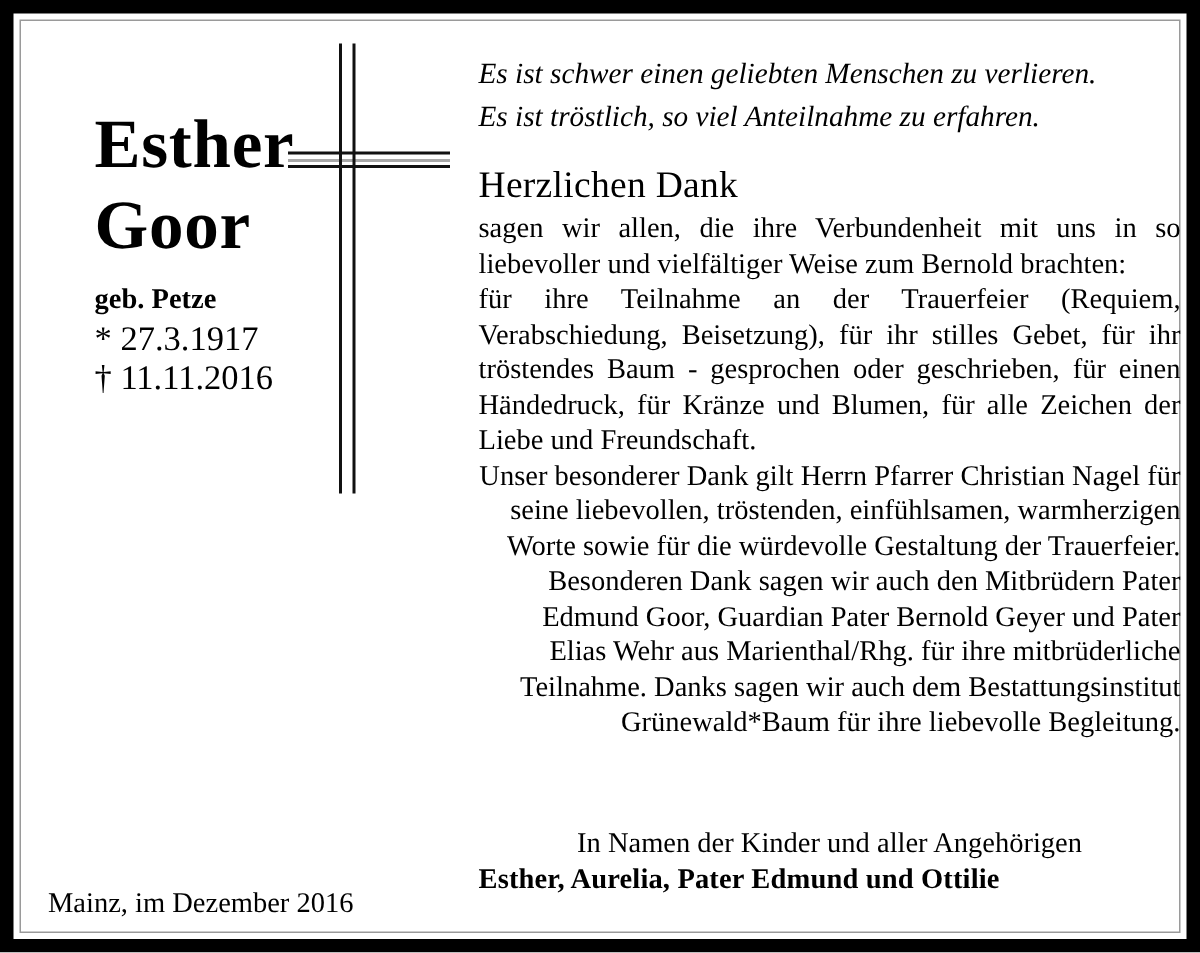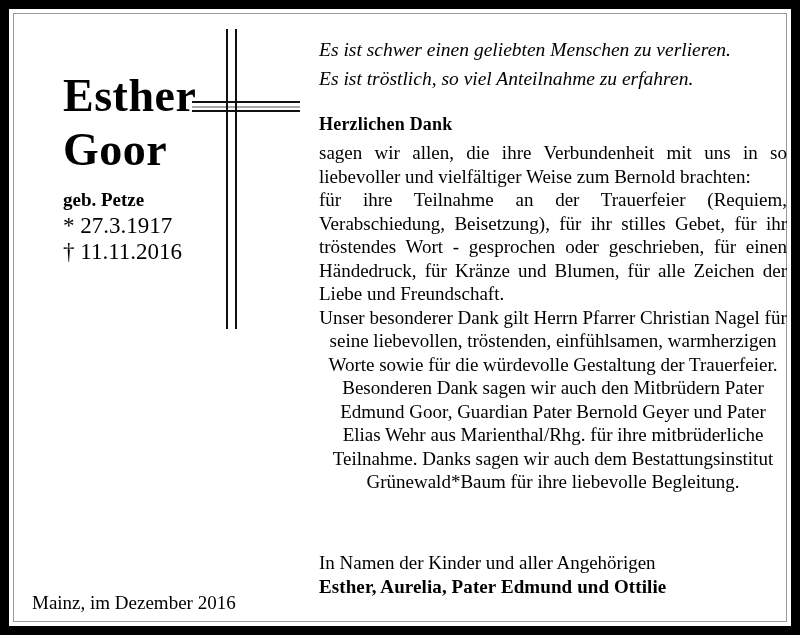--- a/index.html
+++ b/index.html
@@ -121,49 +121,49 @@
     width: 468px;
   }
   .epigraph {
     font-style: italic;
     font-size: 19.5px;
     line-height: 29px;
   }
   .epigraph-line { display: block; }
 
   .thanks-heading {
-    font-weight: bold;
-    font-size: 18px;
+    font-weight: normal;
+    font-size: 25px;
     line-height: 30px;
     margin-top: 16px;
     letter-spacing: 0.2px;
   }
 
   .body-text {
     font-size: 19px;
     line-height: 23.5px;
     text-align: justify;
     text-justify: inter-word;
     margin-top: 2px;
   }
   .body-para {
     margin: 0;
     text-align: justify;
   }
-  .body-para:last-child { text-align: center; }
+  .body-para:last-child { text-align: right; }
 
   .closing {
     position: absolute;
     left: 310px;
     top: 542px;
     width: 468px;
     font-size: 19px;
     line-height: 24px;
   }
-  .closing-line { display: block; }
+  .closing-line { display: block; text-align: center; }
   .closing-names {
     display: block;
     font-weight: bold;
     letter-spacing: 0.1px;
   }
 
   .place-date {
     position: absolute;
     left: 23px;
     top: 582px;
@@ -200,21 +200,21 @@
     <div class="right-col">
       <div class="epigraph">
         <span class="epigraph-line">Es ist schwer einen geliebten Menschen zu verlieren.</span>
         <span class="epigraph-line">Es ist tröstlich, so viel Anteilnahme zu erfahren.</span>
       </div>
 
       <div class="thanks-heading">Herzlichen Dank</div>
 
       <div class="body-text">
         <p class="body-para">sagen wir allen, die ihre Verbundenheit mit uns in so liebevoller und vielfältiger Weise zum Bernold brachten:</p>
-        <p class="body-para">für ihre Teilnahme an der Trauerfeier (Requiem, Verabschiedung, Beisetzung), für ihr stilles Gebet, für ihr tröstendes Wort - gesprochen oder geschrieben, für einen Händedruck, für Kränze und Blumen, für alle Zeichen der Liebe und Freundschaft.</p>
+        <p class="body-para">für ihre Teilnahme an der Trauerfeier (Requiem, Verabschiedung, Beisetzung), für ihr stilles Gebet, für ihr tröstendes Baum - gesprochen oder geschrieben, für einen Händedruck, für Kränze und Blumen, für alle Zeichen der Liebe und Freundschaft.</p>
         <p class="body-para">Unser besonderer Dank gilt Herrn Pfarrer Christian Nagel für seine liebevollen, tröstenden, einfühlsamen, warmherzigen Worte sowie für die würdevolle Gestaltung der Trauerfeier. Besonderen Dank sagen wir auch den Mitbrüdern Pater Edmund Goor, Guardian Pater Bernold Geyer und Pater Elias Wehr aus Marienthal/Rhg. für ihre mitbrüderliche Teilnahme. Danks sagen wir auch dem Bestattungsinstitut Grünewald*Baum für ihre liebevolle Begleitung.</p>
       </div>
     </div>
 
     <div class="closing">
       <span class="closing-line">In Namen der Kinder und aller Angehörigen</span>
       <span class="closing-names">Esther, Aurelia, Pater Edmund und Ottilie</span>
     </div>
 
     <div class="place-date">Mainz, im Dezember 2016</div>

